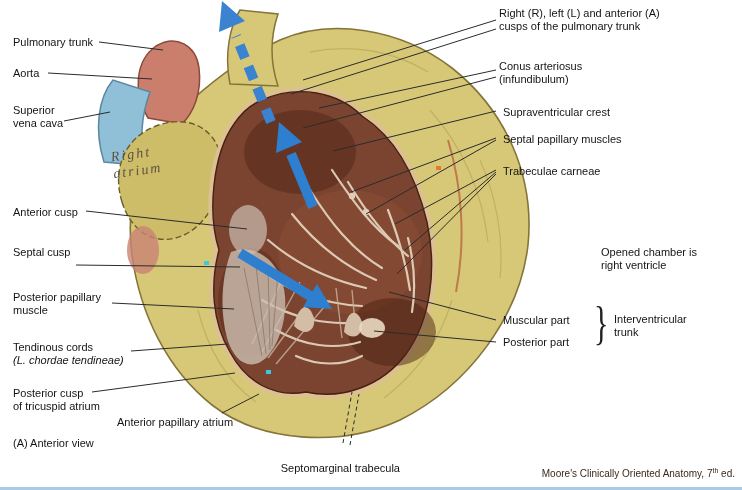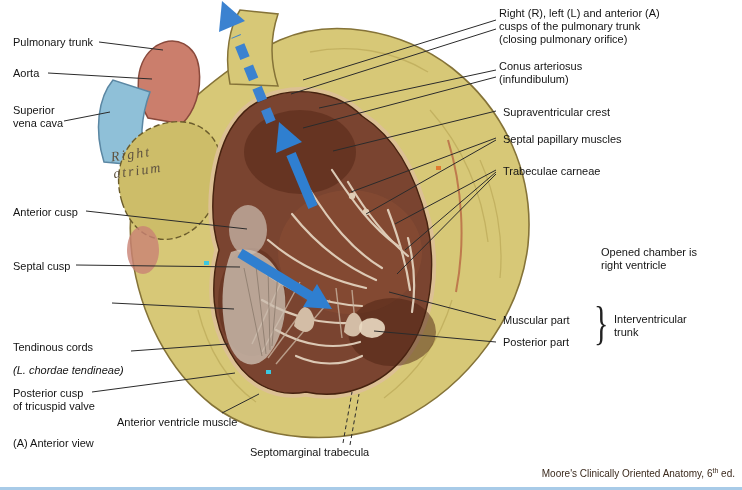--- a/index.html
+++ b/index.html
@@ -2,22 +2,22 @@
 <html><head>
 <meta charset="utf-8">
 <style>
   html,body{margin:0;padding:0;background:#fff;}
   .stage{position:relative;width:742px;height:490px;background:#ffffff;overflow:hidden;
          font-family:"Liberation Sans",sans-serif;}
   .art{position:absolute;left:0;top:0;width:742px;height:490px;}
   .label{position:absolute;font-size:11px;line-height:1.2;color:#141414;}
   .label .ln{display:block;}
   .bold{font-weight:400;}
-  .italic{font-style:italic;margin-top:10px;}
-  .center{text-align:left;}
+  .italic{font-style:italic;}
+  .center{text-align:right;margin-top:16px;}
   .script{font-family:"Liberation Serif",serif;font-style:italic;font-size:14px;
           letter-spacing:2px;color:#5f5340;transform:rotate(-8deg);}
   .brace{position:absolute;font-family:"Liberation Serif",serif;font-size:30px;color:#222;
          transform:scaleY(1.55);transform-origin:center;line-height:1;}
   .credit{position:absolute;font-size:10px;color:#3a291c;text-align:right;}
   .bottom-rule{position:absolute;left:0;bottom:0;width:742px;height:3px;background:#a8cbe8;}
   sup{font-size:7px;}
 </style>
 </head>
 <body>
@@ -139,40 +139,43 @@
   <div class="label" style="left:13px;top:67px">Aorta</div>
   <div class="label" style="left:13px;top:104px">
     <span class="ln">Superior</span>
     <span class="ln">vena cava</span>
   </div>
   <div class="label script" style="left:112px;top:146px">
     <span class="ln">Right</span>
     <span class="ln">atrium</span>
   </div>
   <div class="label" style="left:13px;top:206px">Anterior cusp</div>
-  <div class="label" style="left:13px;top:260px">Septal cusp</div>
+  <div class="label" style="left:13px;top:246px">Septal cusp</div>
+  <div class="label" style="left:13px;top:291px">
+    <span class="ln">Posterior papillary</span>
+    <span class="ln">muscle</span>
+  </div>
   <div class="label" style="left:13px;top:341px">
     <span class="ln">Tendinous cords</span>
     <span class="ln italic">(L. chordae tendineae)</span>
   </div>
   <div class="label" style="left:13px;top:387px">
     <span class="ln">Posterior cusp</span>
-    <span class="ln">of tricuspid valve</span>
+    <span class="ln">of tricuspid atrium</span>
   </div>
-  <div class="label" style="left:117px;top:416px">Anterior ventricle muscle</div>
+  <div class="label" style="left:117px;top:416px">Anterior papillary atrium</div>
   <div class="label bold" style="left:13px;top:437px">(A) Anterior view</div>
 
   <div class="label center" style="left:250px;top:446px;width:150px">
     <span class="ln">Septomarginal trabecula</span>
   </div>
 
   <div class="label" style="left:499px;top:7px">
     <span class="ln">Right (R), left (L) and anterior (A)</span>
     <span class="ln">cusps of the pulmonary trunk</span>
-    <span class="ln">(closing pulmonary orifice)</span>
   </div>
   <div class="label" style="left:499px;top:60px">
     <span class="ln">Conus arteriosus</span>
     <span class="ln">(infundibulum)</span>
   </div>
   <div class="label" style="left:503px;top:106px">Supraventricular crest</div>
   <div class="label" style="left:503px;top:133px">Septal papillary muscles</div>
   <div class="label" style="left:503px;top:165px">Trabeculae carneae</div>
   <div class="label bold" style="left:601px;top:246px">
     <span class="ln">Opened chamber is</span>
@@ -180,17 +183,17 @@
   </div>
   <div class="label" style="left:503px;top:314px">Muscular part</div>
   <div class="label" style="left:503px;top:336px">Posterior part</div>
   <div class="brace" style="left:594px;top:308px">}</div>
   <div class="label" style="left:614px;top:313px">
     <span class="ln">Interventricular</span>
     <span class="ln">trunk</span>
   </div>
 
   <div class="credit" style="left:485px;top:467px;width:250px">
-    <span>Moore's Clinically Oriented Anatomy, 6</span><sup>th</sup><span> ed.</span>
+    <span>Moore's Clinically Oriented Anatomy, 7</span><sup>th</sup><span> ed.</span>
   </div>
 
   <div class="bottom-rule"></div>
 </div>
 
 </body></html>

